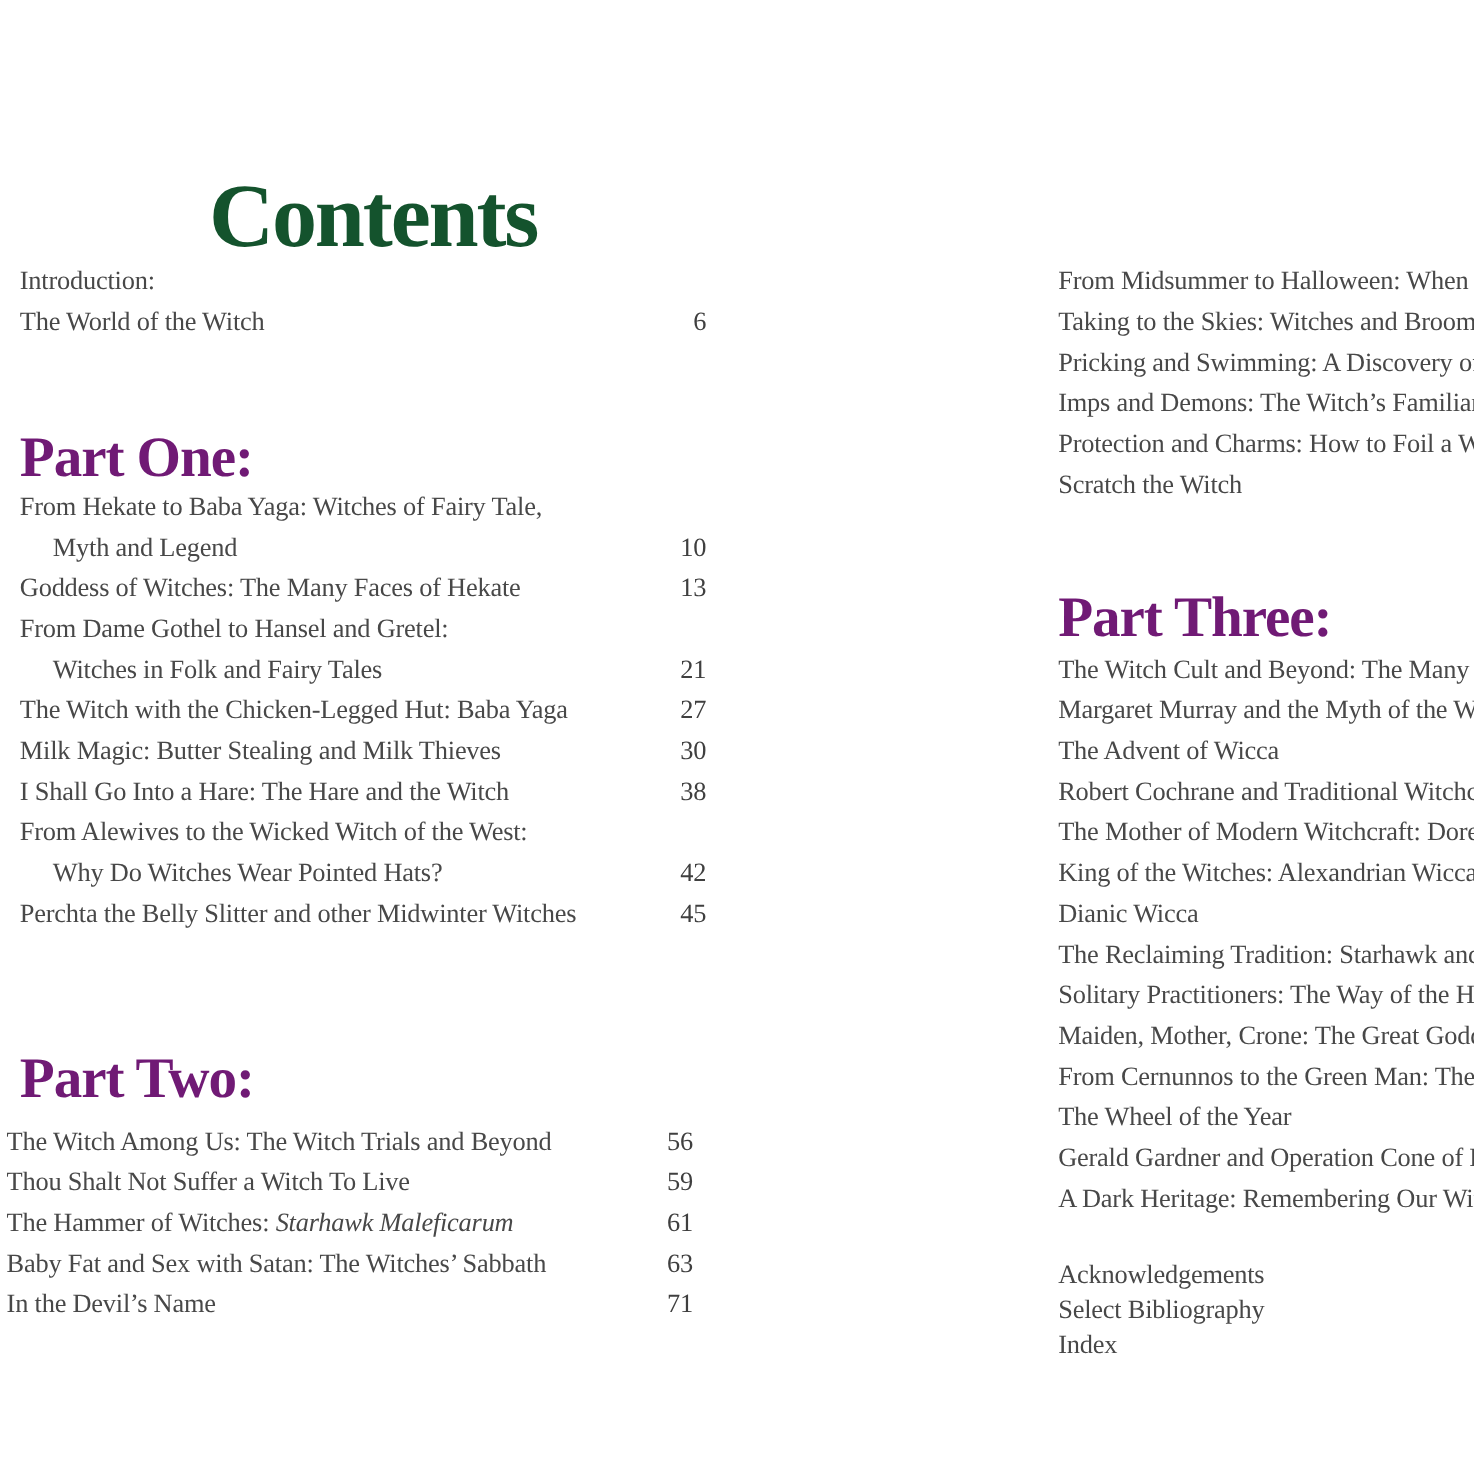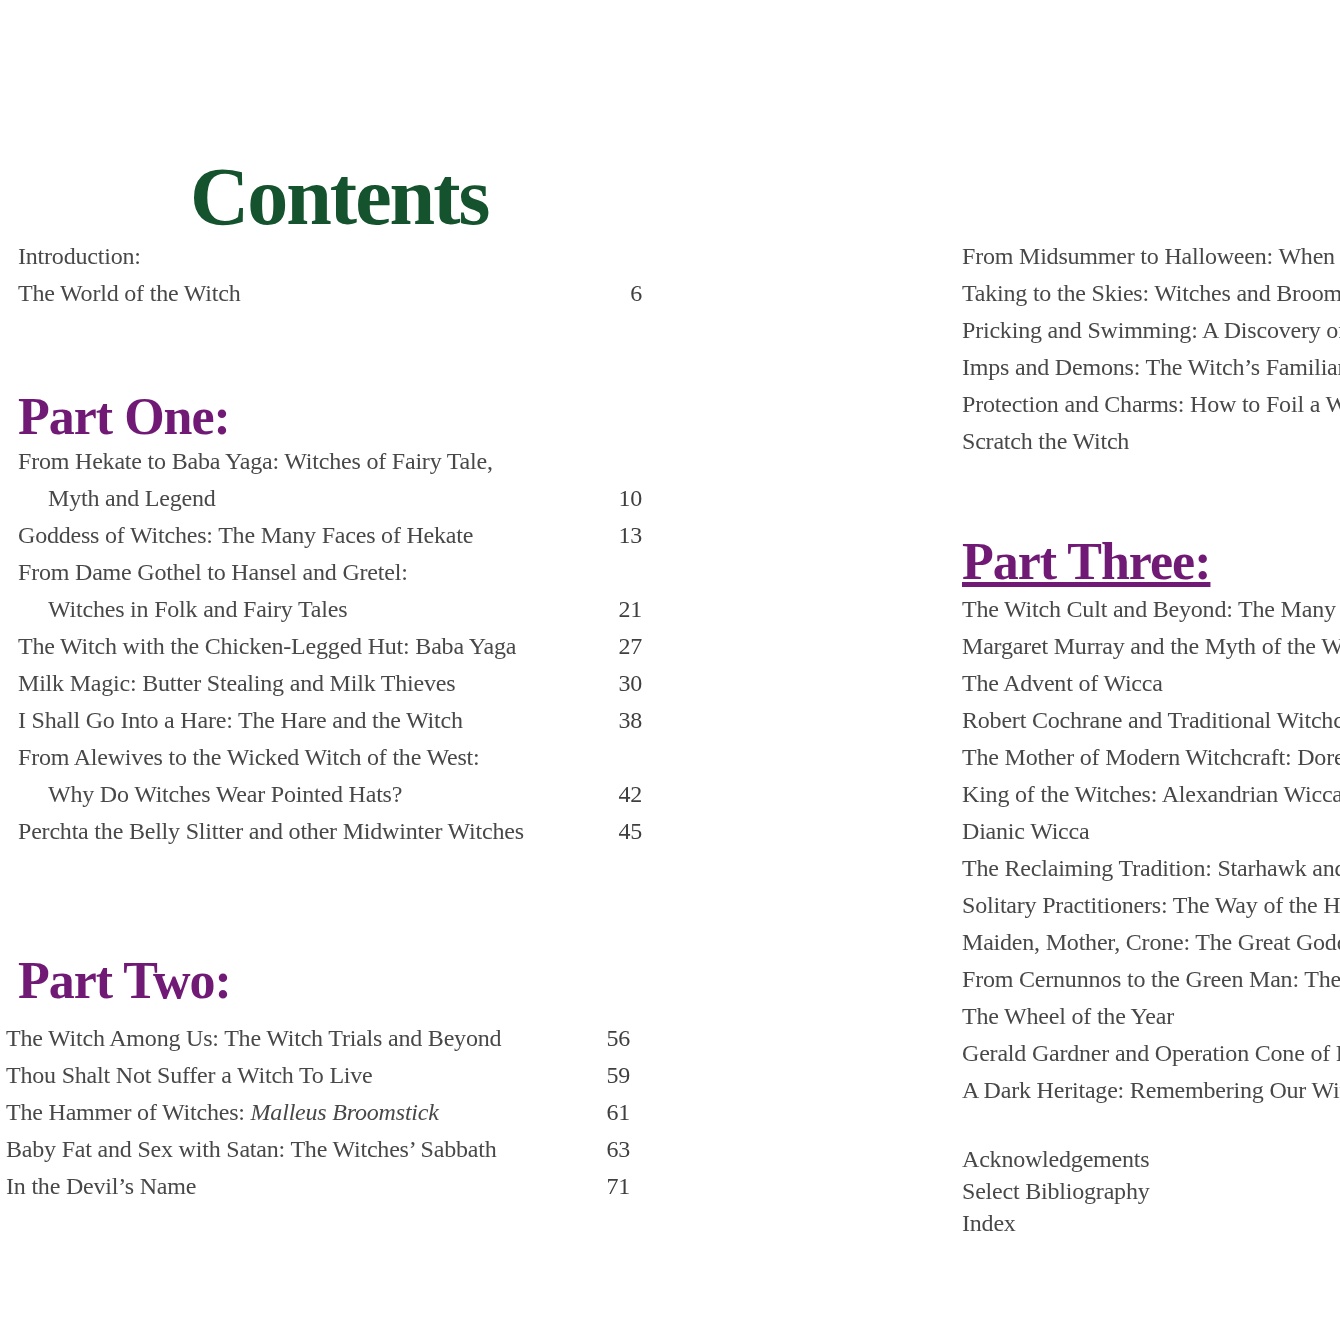--- a/index.html
+++ b/index.html
@@ -25,21 +25,21 @@
   }
   .part-heading {
     font-size: 52px;
     line-height: 1;
     letter-spacing: -1px;
     color: #701a75;
     white-space: nowrap;
   }
   #part-one-heading   { left: 18px;  top: 348px; }
   #part-two-heading   { left: 18px;  top: 912px; }
-  #part-three-heading { left: 962px; top: 493px; text-decoration: underline; }
+  #part-three-heading { left: 962px; top: 493px; }
 
   .rows {
     font-size: 24px;
     letter-spacing: -0.2px;
   }
   .rows .row {
     display: flex;
     line-height: 37px;
     white-space: nowrap;
   }
@@ -128,21 +128,21 @@
 <div id="part-two-rows" class="abs rows">
     <div class="row">
       <span class="t">The Witch Among Us: The Witch Trials and Beyond</span>
       <span class="pg">56</span>
     </div>
     <div class="row">
       <span class="t">Thou Shalt Not Suffer a Witch To Live</span>
       <span class="pg">59</span>
     </div>
     <div class="row">
-      <span class="t">The Hammer of Witches: <em>Malleus Broomstick</em></span>
+      <span class="t">The Hammer of Witches: <em>Starhawk Maleficarum</em></span>
       <span class="pg">61</span>
     </div>
     <div class="row">
       <span class="t">Baby Fat and Sex with Satan: The Witches’ Sabbath</span>
       <span class="pg">63</span>
     </div>
     <div class="row">
       <span class="t">In the Devil’s Name</span>
       <span class="pg">71</span>
     </div>

